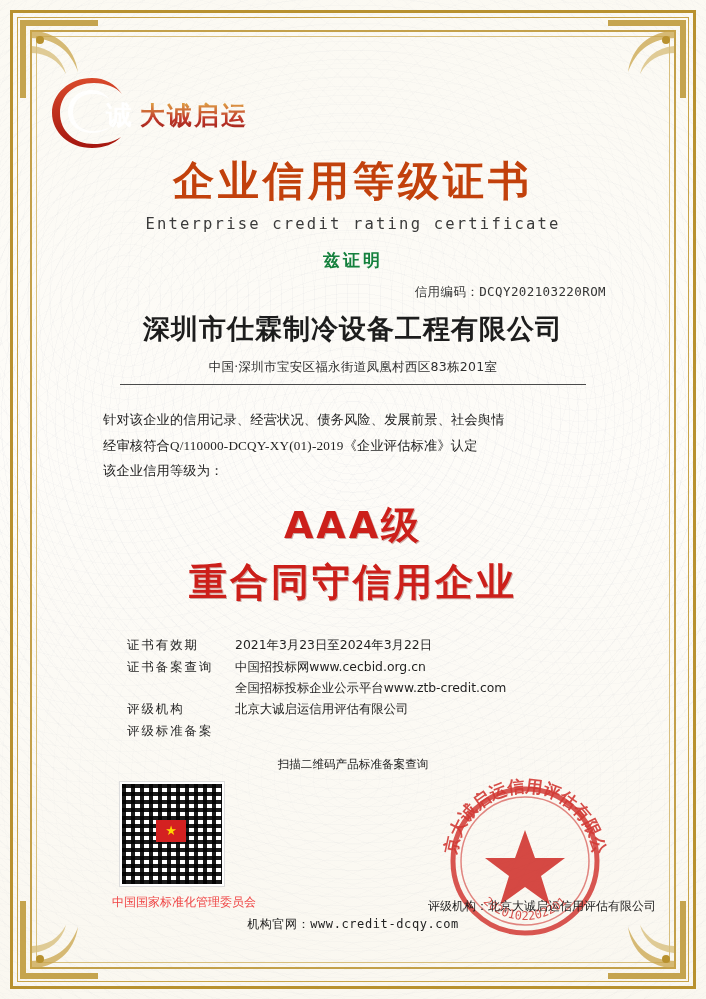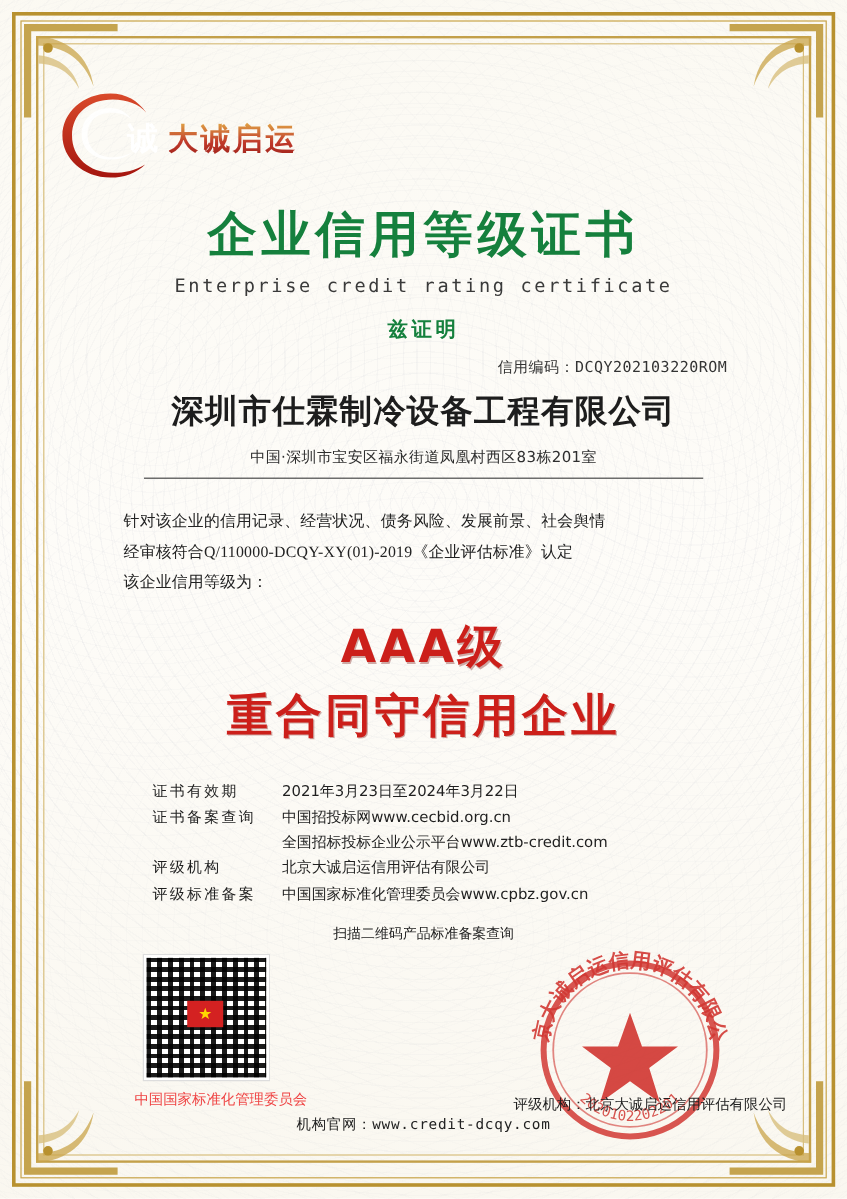--- a/index.html
+++ b/index.html
@@ -101,26 +101,26 @@
     font-weight: bold;
     letter-spacing: 2px;
     color: #c0392b;
     background: linear-gradient(180deg, #e6b84b, #c0392b 60%, #9c2018);
     -webkit-background-clip: text;
     background-clip: text;
     color: transparent;
   }
 
   .title-cn {
-    margin-top: 16px;
+    margin-top: 2px;
     font-family: "DejaVu Sans", sans-serif;
     font-size: 41px;
     font-weight: bold;
     letter-spacing: 4px;
-    color: #15803d;
+    color: #c2410c;
   }
   .title-en {
     margin-top: 6px;
     font-family: "DejaVu Sans Mono", monospace;
     font-size: 15.5px;
     letter-spacing: 2.2px;
     color: #3a3a3a;
   }
   .hereby {
     margin-top: 16px;
@@ -280,21 +280,21 @@
     right: 6px;
     top: 122px;
     font-family: "DejaVu Sans", sans-serif;
     font-size: 12px;
     color: #1f1f1f;
   }
   .footer {
     position: absolute;
     left: 0;
     right: 0;
-    bottom: 9px;
+    bottom: 22px;
     text-align: center;
     font-family: "DejaVu Sans Mono", monospace;
     font-size: 12px;
     letter-spacing: 0.6px;
     color: #222;
   }
 </style>
 </head>
 <body>
 
@@ -387,21 +387,20 @@
         <div class="detail-label">证书备案查询</div>
         <div class="detail-value">中国招投标网www.cecbid.org.cn</div>
       </div>
       <div class="detail-value-extra">全国招标投标企业公示平台www.ztb-credit.com</div>
       <div class="detail-row">
         <div class="detail-label">评级机构</div>
         <div class="detail-value">北京大诚启运信用评估有限公司</div>
       </div>
       <div class="detail-row">
         <div class="detail-label">评级标准备案</div>
-        <div class="detail-value">中国国家标准化管理委员会www.cpbz.gov.cn</div>
       </div>
     </div>
 
     <div class="qr-note">扫描二维码产品标准备案查询</div>
 
     <div class="bottom-area">
       <div class="qr"></div>
       <div class="qr-flag">★</div>
       <div class="qr-caption">中国国家标准化管理委员会</div>
 

